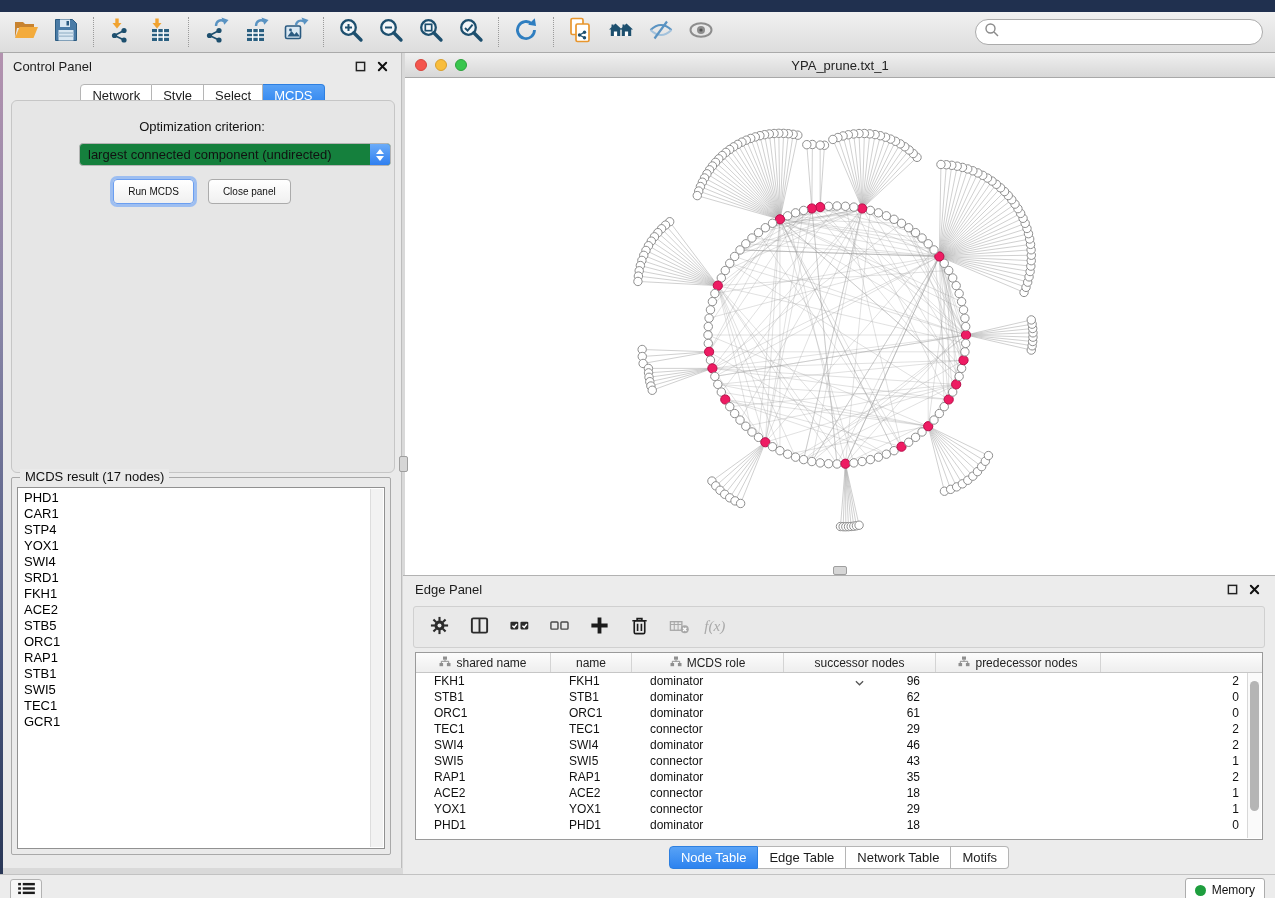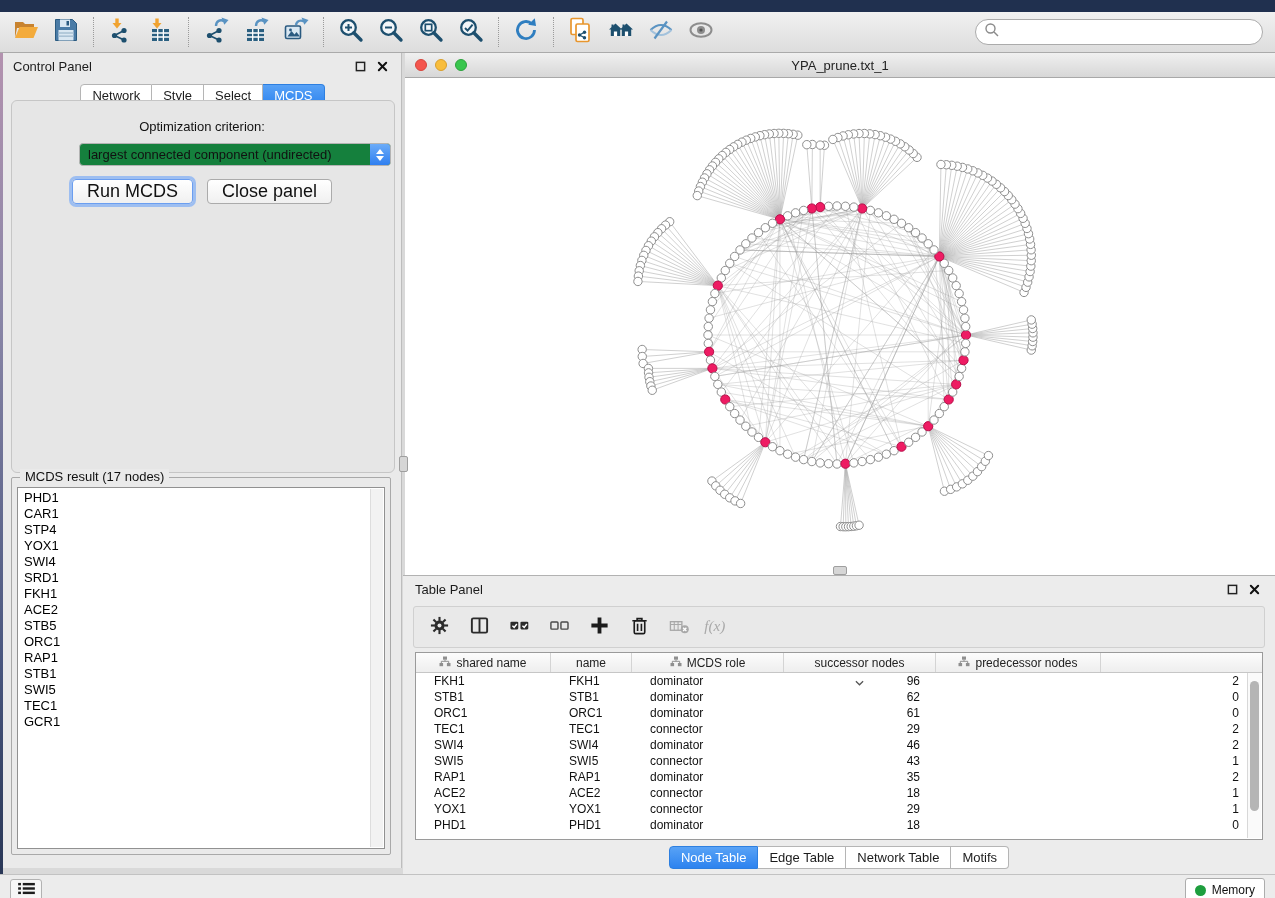--- a/index.html
+++ b/index.html
@@ -39,21 +39,21 @@
   #opt-label{left:0;top:66px;width:100%;text-align:center;font-size:13px;color:#111;}
   #criterion{left:40px;top:90px;width:312px;height:23px;background:#15803d;border:1px solid #b3b3b3;
     border-radius:4px;display:flex;align-items:center;box-sizing:border-box;margin-left:36px;}
   #criterion .dd-text{flex:1;font-size:13px;color:#111;padding-left:8px;white-space:nowrap;}
   #criterion .dd-cap{width:20px;height:21px;border-radius:0 3px 3px 0;
     background:linear-gradient(#6cacf8,#2f7ff0);display:flex;flex-direction:column;align-items:center;justify-content:center;gap:2px;}
   .tri-up{width:0;height:0;border-left:4px solid transparent;border-right:4px solid transparent;border-bottom:5px solid #fff;}
   .tri-dn{width:0;height:0;border-left:4px solid transparent;border-right:4px solid transparent;border-top:5px solid #fff;}
   #cp-buttons{left:0;top:126px;width:100%;display:flex;justify-content:center;gap:14px;}
   .mac-btn{height:23px;padding:0 14px;background:linear-gradient(#ffffff,#f0f0f0);border:1px solid #ababab;
-    border-radius:4px;font-size:18px;color:#111;display:flex;align-items:center;}
+    border-radius:4px;font-size:10px;color:#111;display:flex;align-items:center;}
   .focus-ring{box-shadow:0 0 0 3px rgba(97,156,250,.55);border-color:#6b9ef0;}
   #mcds-group{left:8px;top:424px;width:378px;height:376px;border:1px solid #a9a9a9;border-radius:2px;}
   #mcds-legend{position:absolute;top:-9px;left:8px;background:#eaeaea;padding:0 5px;font-size:13px;color:#111;}
   #mcds-list{position:absolute;left:5px;top:9px;right:5px;bottom:5px;background:#fff;border:1px solid #919191;overflow:hidden;}
   .mcds-item{font-size:13px;line-height:16px;padding-left:6px;color:#000;}
   #mcds-scroll{position:absolute;top:1px;bottom:1px;right:1px;width:12px;background:#f2f2f2;border-left:1px solid #ddd;}
   
   #network-window{left:405px;top:41px;width:870px;height:522px;background:#fff;}
   #net-titlebar{left:0;top:0;width:870px;height:25px;background:linear-gradient(#f0f0f0,#d7d7d7);
     border-bottom:1px solid #a8a8a8;display:flex;align-items:center;box-sizing:border-box;padding-left:10px;}
@@ -859,21 +859,21 @@
           <circle cx="559.8963871172216" cy="273.8378787963867" r="4.2" fill="#ffffff" stroke="#8e8e8e" stroke-width="1"></circle>
           <circle cx="560.7238010977799" cy="265.4370036706885" r="4.2" fill="#ffffff" stroke="#8e8e8e" stroke-width="1"></circle>
         </g>
       </svg>
   </div>
   <div class="abs grip" style="left:399px;top:444px;width:7px;height:14px;"></div>
   <div class="abs grip" style="left:833px;top:554px;width:12px;height:7px;"></div>
 
   <div id="table-panel" class="abs">
     <div class="panel-head" style="padding:0 12px;height:27px;">
-      <span class="panel-title">Table Panel</span>
+      <span class="panel-title">Edge Panel</span>
       <span class="win-btn">
         <svg width="11" height="11" viewBox="0 0 12 12">
             <rect x="1.5" y="1.5" width="9" height="9" fill="none" stroke="#222" stroke-width="1.6"></rect>
           </svg>
       </span>
       <span class="win-btn">
         <svg width="11" height="11" viewBox="0 0 12 12">
             <path d="M2 2l8 8M10 2l-8 8" stroke="#111" stroke-width="2.2" stroke-linecap="round"></path>
           </svg>
       </span>

